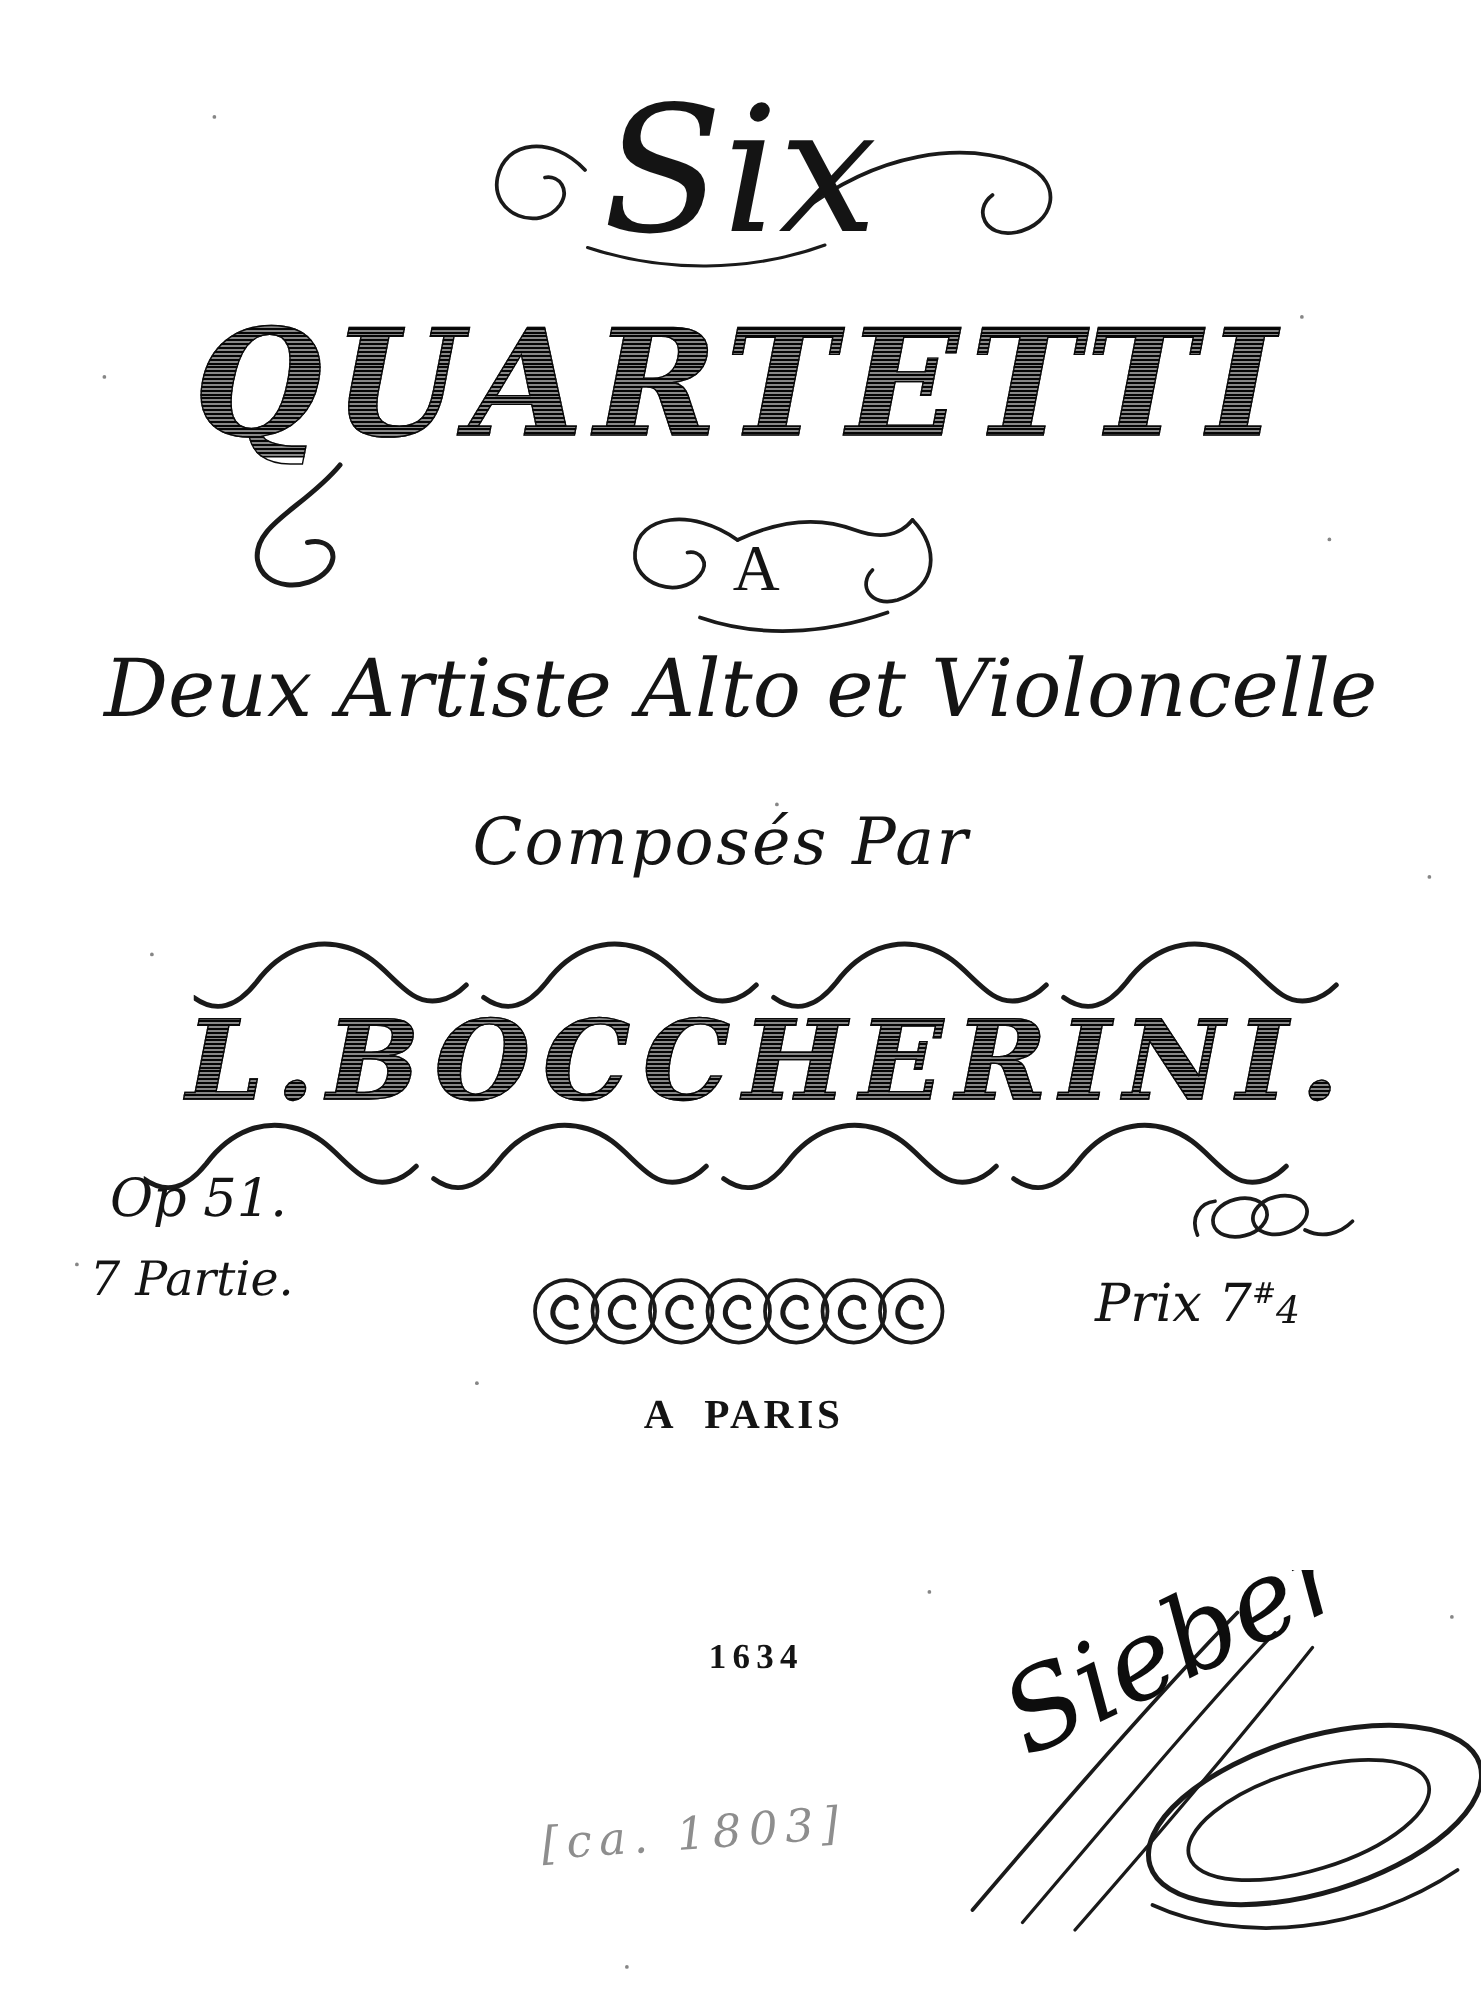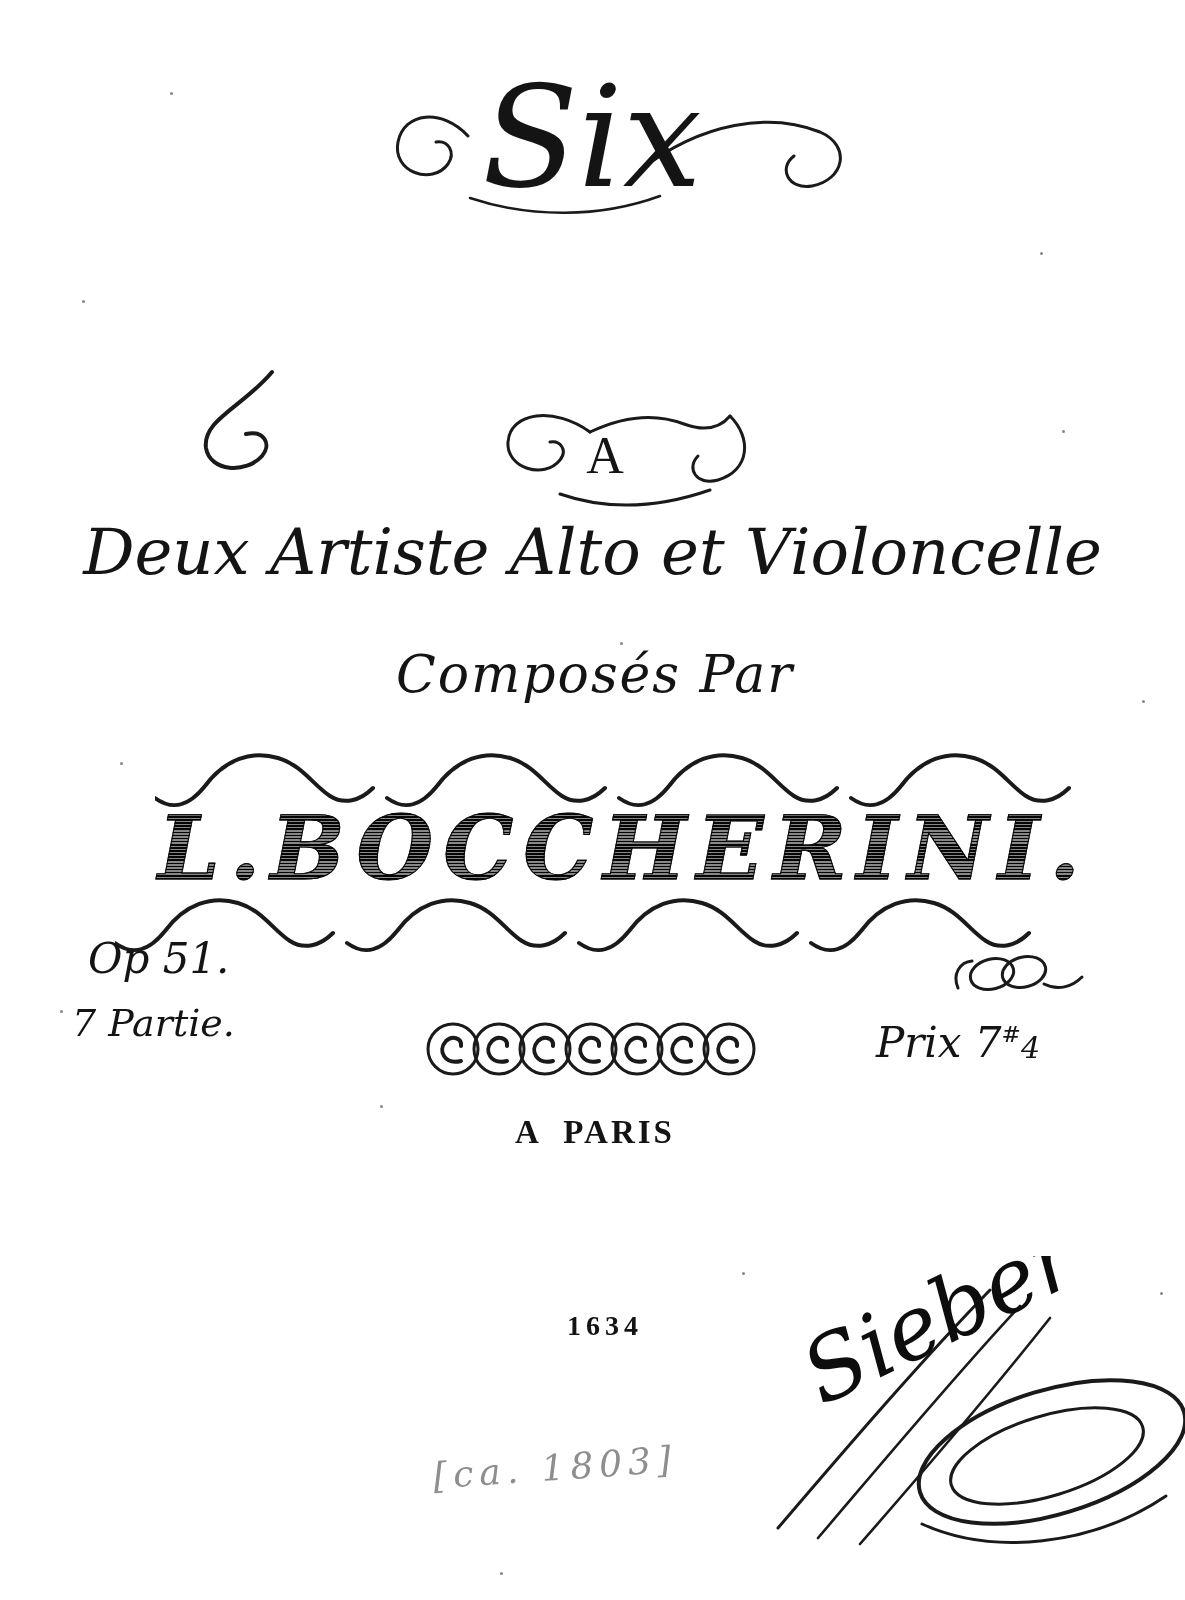--- a/index.html
+++ b/index.html
@@ -21,22 +21,22 @@
       background-image:repeating-linear-gradient(0deg,#050505 0,#050505 1.6px,#878787 1.6px,#878787 3.1px);
       -webkit-background-clip:text;
       background-clip:text;
       color:transparent;
     }
   }
   .six{left:372px;top:68px;width:440px;font-size:140px;}
   .quartetti{left:95px;top:248px;width:995px;font-size:118px;letter-spacing:9px;}
   .a-word{left:565px;top:430px;width:80px;font-size:52px;}
   .instrumentation{left:55px;top:520px;width:1075px;font-size:64px;}
-  .byline{left:370px;top:648px;width:450px;font-size:52px;letter-spacing:2px;}
-  .composer{left:140px;top:804px;width:950px;font-size:88px;letter-spacing:10px;text-align:right;}
+  .byline{left:352px;top:648px;width:450px;font-size:52px;letter-spacing:2px;}
+  .composer{left:140px;top:804px;width:950px;font-size:88px;letter-spacing:10px;}
   .opus{left:88px;top:938px;font-size:42px;}
   .livraisons{left:440px;top:948px;width:395px;font-size:38px;}
   .part{left:72px;top:1004px;font-size:38px;}
   .price{left:876px;top:1022px;font-size:42px;}
   .price .sharp{font-size:.55em;vertical-align:.65em;font-style:normal;}
   .price .sous{font-size:.72em;vertical-align:-.04em;}
   .city{left:480px;top:1116px;width:230px;font-size:33px;font-weight:bold;letter-spacing:3px;word-spacing:12px;}
   .imprint{left:64px;top:1196px;width:1075px;font-size:24.5px;font-weight:bold;letter-spacing:.2px;}
   .imprint .pub-initial{font-size:1.35em;}
   .imprint .pub-rest{font-size:.82em;letter-spacing:1.5px;}
@@ -52,20 +52,21 @@
 
 <div class="page">
 
   <svg class="flourish" style="left:350px;top:78px;" width="520" height="150" viewBox="0 0 520 150">
     <path d="M118,58 C92,30 54,34 48,64 C42,94 82,108 98,86 C106,74 98,62 86,64" stroke-width="3"></path>
     <path d="M290,92 C352,44 420,34 470,54 C502,68 494,102 462,108 C438,112 428,90 444,78" stroke-width="3"></path>
     <path d="M120,120 C180,140 250,140 310,118" stroke-width="2.4"></path>
   </svg>
   <div class="abs script center six">Six</div>
 
+  <div class="abs engraved center quartetti">QUARTETTI</div>
   <svg class="flourish" style="left:180px;top:368px;" width="150" height="120" viewBox="0 0 150 120">
     <path d="M92,4 C64,38 22,52 26,80 C30,104 66,106 82,88 C92,76 84,62 66,66" stroke-width="4"></path>
   </svg>
 
   <svg class="flourish" style="left:462px;top:402px;" width="310" height="112" viewBox="0 0 310 112">
     <path d="M128,30 C92,4 48,10 46,40 C44,66 82,78 98,58 C106,48 98,38 88,40" stroke-width="3"></path>
     <path d="M128,30 C166,12 196,12 222,22 C244,30 258,26 268,14" stroke-width="3"></path>
     <path d="M268,14 C290,36 288,68 256,78 C234,84 224,66 236,54" stroke-width="3"></path>
     <path d="M98,92 C144,108 196,106 248,88" stroke-width="3"></path>
   </svg>

